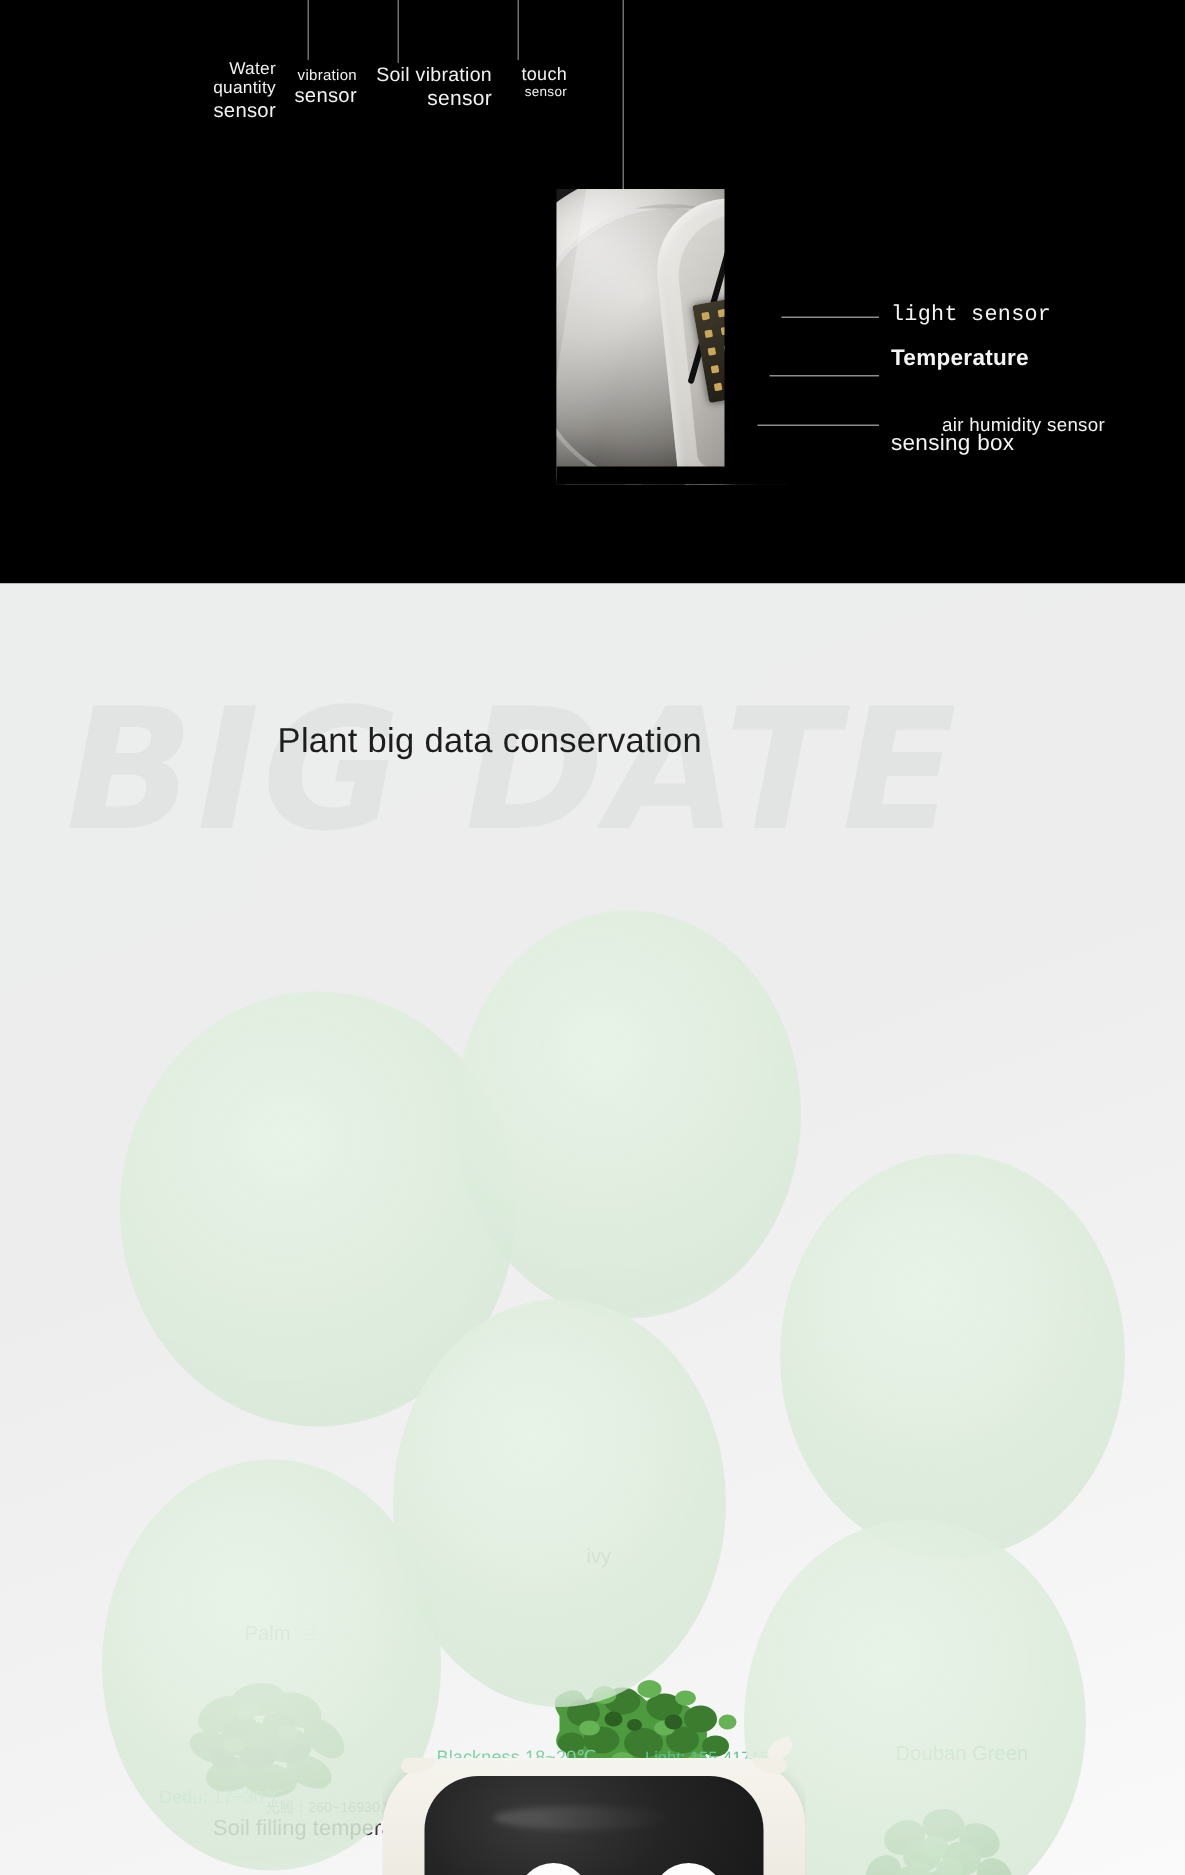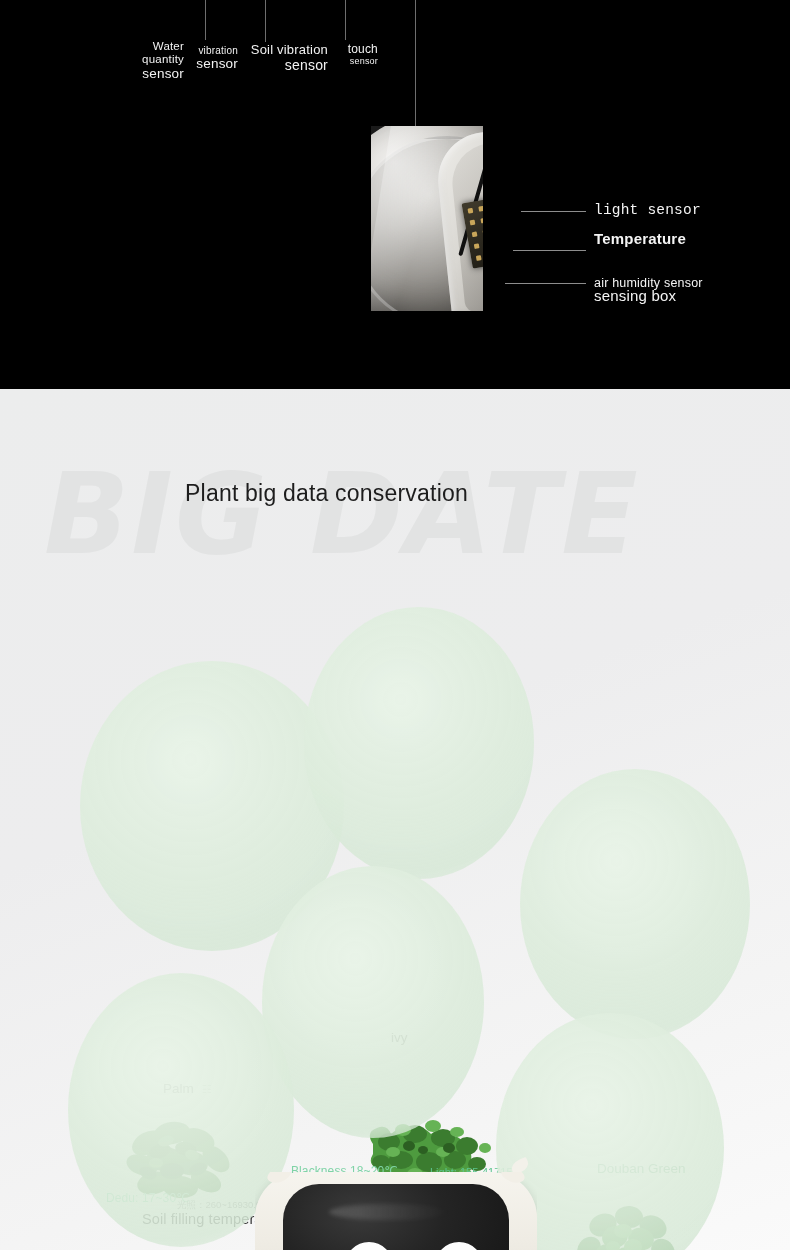--- a/index.html
+++ b/index.html
@@ -237,21 +237,21 @@
 
     <div class="right-label" style="left:594px;top:202px;font-size:14.5px;font-family:Liberation Mono, monospace;">
       <span>light sensor</span>
     </div>
 
     <div class="right-label" style="left:594px;top:231px;font-size:15px;">
       <span style="display:block;font-weight:bold;">Temperature</span>
       <span style="display:block;margin-top:40px;">sensing box</span>
     </div>
 
-    <div class="right-label" style="left:594px;top:276px;font-size:12.5px;">
+    <div class="right-label" style="left:628px;top:276px;font-size:12.5px;">
       <span>air humidity sensor</span>
     </div>
   </div>
 
   <div class="light">
 
     <div class="watermark">BIG DATE</div>
 
     <div class="sec-title">Plant big data conservation</div>
 

